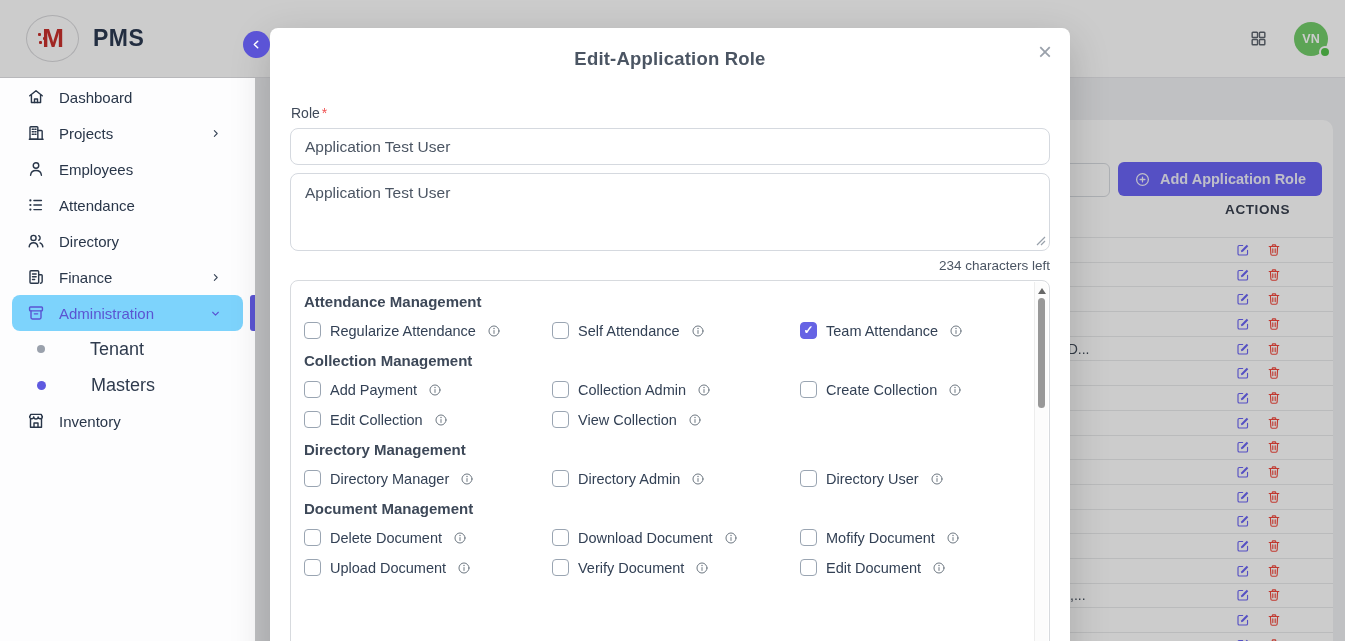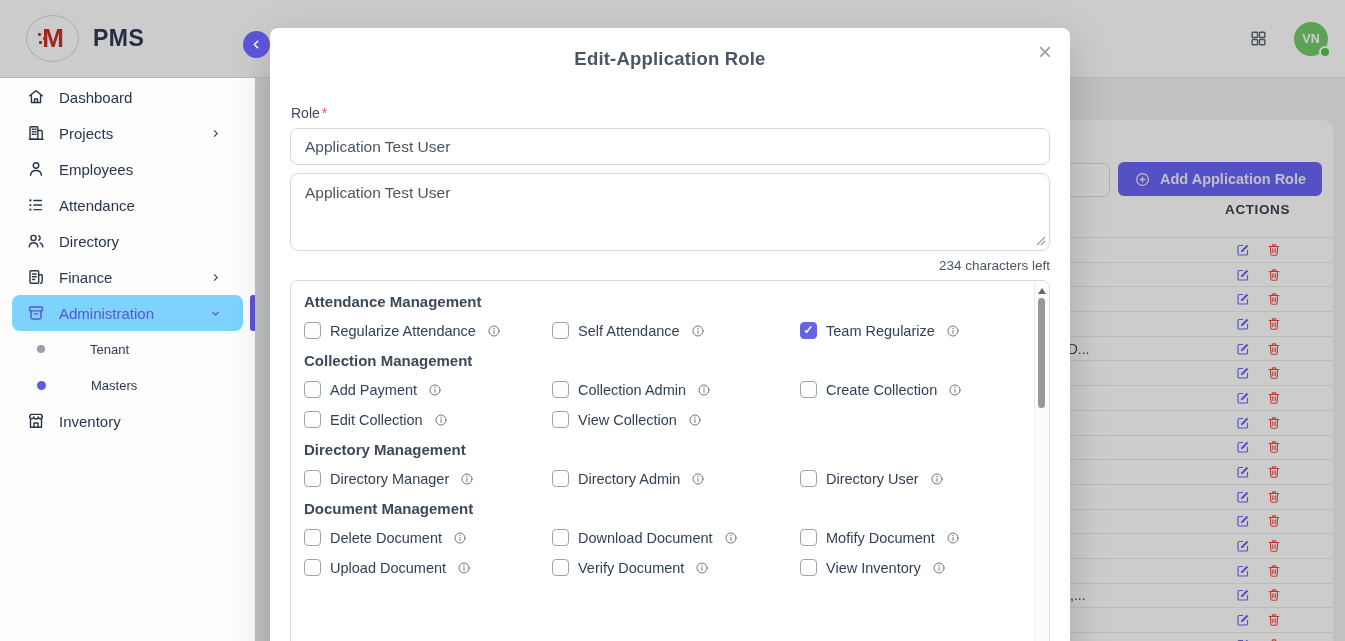--- a/index.html
+++ b/index.html
@@ -88,21 +88,21 @@
   .nav-item .chev svg { width:100%; height:100%; }
   .nav-item.active { background:#7dd3fc; color:#5a54d2; }
   .nav-item.active .chev { color:#5a54d2; }
   .active-bar {
     position:absolute; right:-12px; top:0; width:5px; height:36px;
     background:#5a54d2; border-radius:3px 0 0 3px;
   }
   .nav-sub { height:36px; display:flex; align-items:center; padding-left:25px; cursor:pointer; }
   .nav-sub .dot { width:8px; height:8px; border-radius:50%; background:#9aa1ac; flex:none; }
   .nav-sub .dot.dot-active { width:9px; height:9px; background:#5f5ae0; }
-  .nav-sub .sub-label { margin-left:45px; font-size:13px; color:#2f3b4e; }
+  .nav-sub .sub-label { margin-left:45px; font-size:18px; color:#2f3b4e; }
   
   .collapse-btn {
     position:absolute; left:243px; top:31px; width:27px; height:27px; z-index:45;
     border-radius:50%; background:#5b54d6; border:none; cursor:pointer;
     display:flex; align-items:center; justify-content:center; color:#fff;
   }
   .collapse-btn svg { width:13px; height:13px; }
   
   .modal {
     position:absolute; left:270px; top:28px; width:800px; height:650px; z-index:40;
@@ -659,21 +659,21 @@
               <span class="info-ic">
                 <svg viewBox="0 0 24 24" fill="none" stroke="currentColor" stroke-width="1.7" stroke-linecap="round" stroke-linejoin="round">
                   <circle cx="12" cy="12" r="8.6"></circle>
                   <path d="M12 11.2v5"></path>
                   <path d="M12 7.6h.02" stroke-width="2.4"></path>
                 </svg>
               </span>
             </label>
             <label class="perm-item">
               <span class="cb checked"></span>
-              <span class="perm-label">Team Regularize</span>
+              <span class="perm-label">Team Attendance</span>
               <span class="info-ic">
                 <svg viewBox="0 0 24 24" fill="none" stroke="currentColor" stroke-width="1.7" stroke-linecap="round" stroke-linejoin="round">
                   <circle cx="12" cy="12" r="8.6"></circle>
                   <path d="M12 11.2v5"></path>
                   <path d="M12 7.6h.02" stroke-width="2.4"></path>
                 </svg>
               </span>
             </label>
           </div>
         </section>
@@ -828,21 +828,21 @@
               <span class="info-ic">
                 <svg viewBox="0 0 24 24" fill="none" stroke="currentColor" stroke-width="1.7" stroke-linecap="round" stroke-linejoin="round">
                   <circle cx="12" cy="12" r="8.6"></circle>
                   <path d="M12 11.2v5"></path>
                   <path d="M12 7.6h.02" stroke-width="2.4"></path>
                 </svg>
               </span>
             </label>
             <label class="perm-item">
               <span class="cb "></span>
-              <span class="perm-label">View Inventory</span>
+              <span class="perm-label">Edit Document</span>
               <span class="info-ic">
                 <svg viewBox="0 0 24 24" fill="none" stroke="currentColor" stroke-width="1.7" stroke-linecap="round" stroke-linejoin="round">
                   <circle cx="12" cy="12" r="8.6"></circle>
                   <path d="M12 11.2v5"></path>
                   <path d="M12 7.6h.02" stroke-width="2.4"></path>
                 </svg>
               </span>
             </label>
           </div>
         </section>

